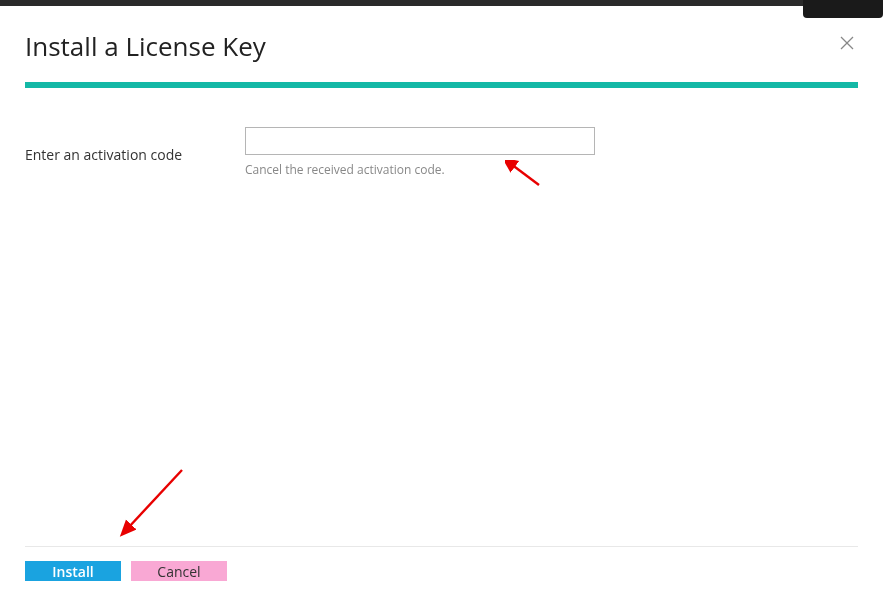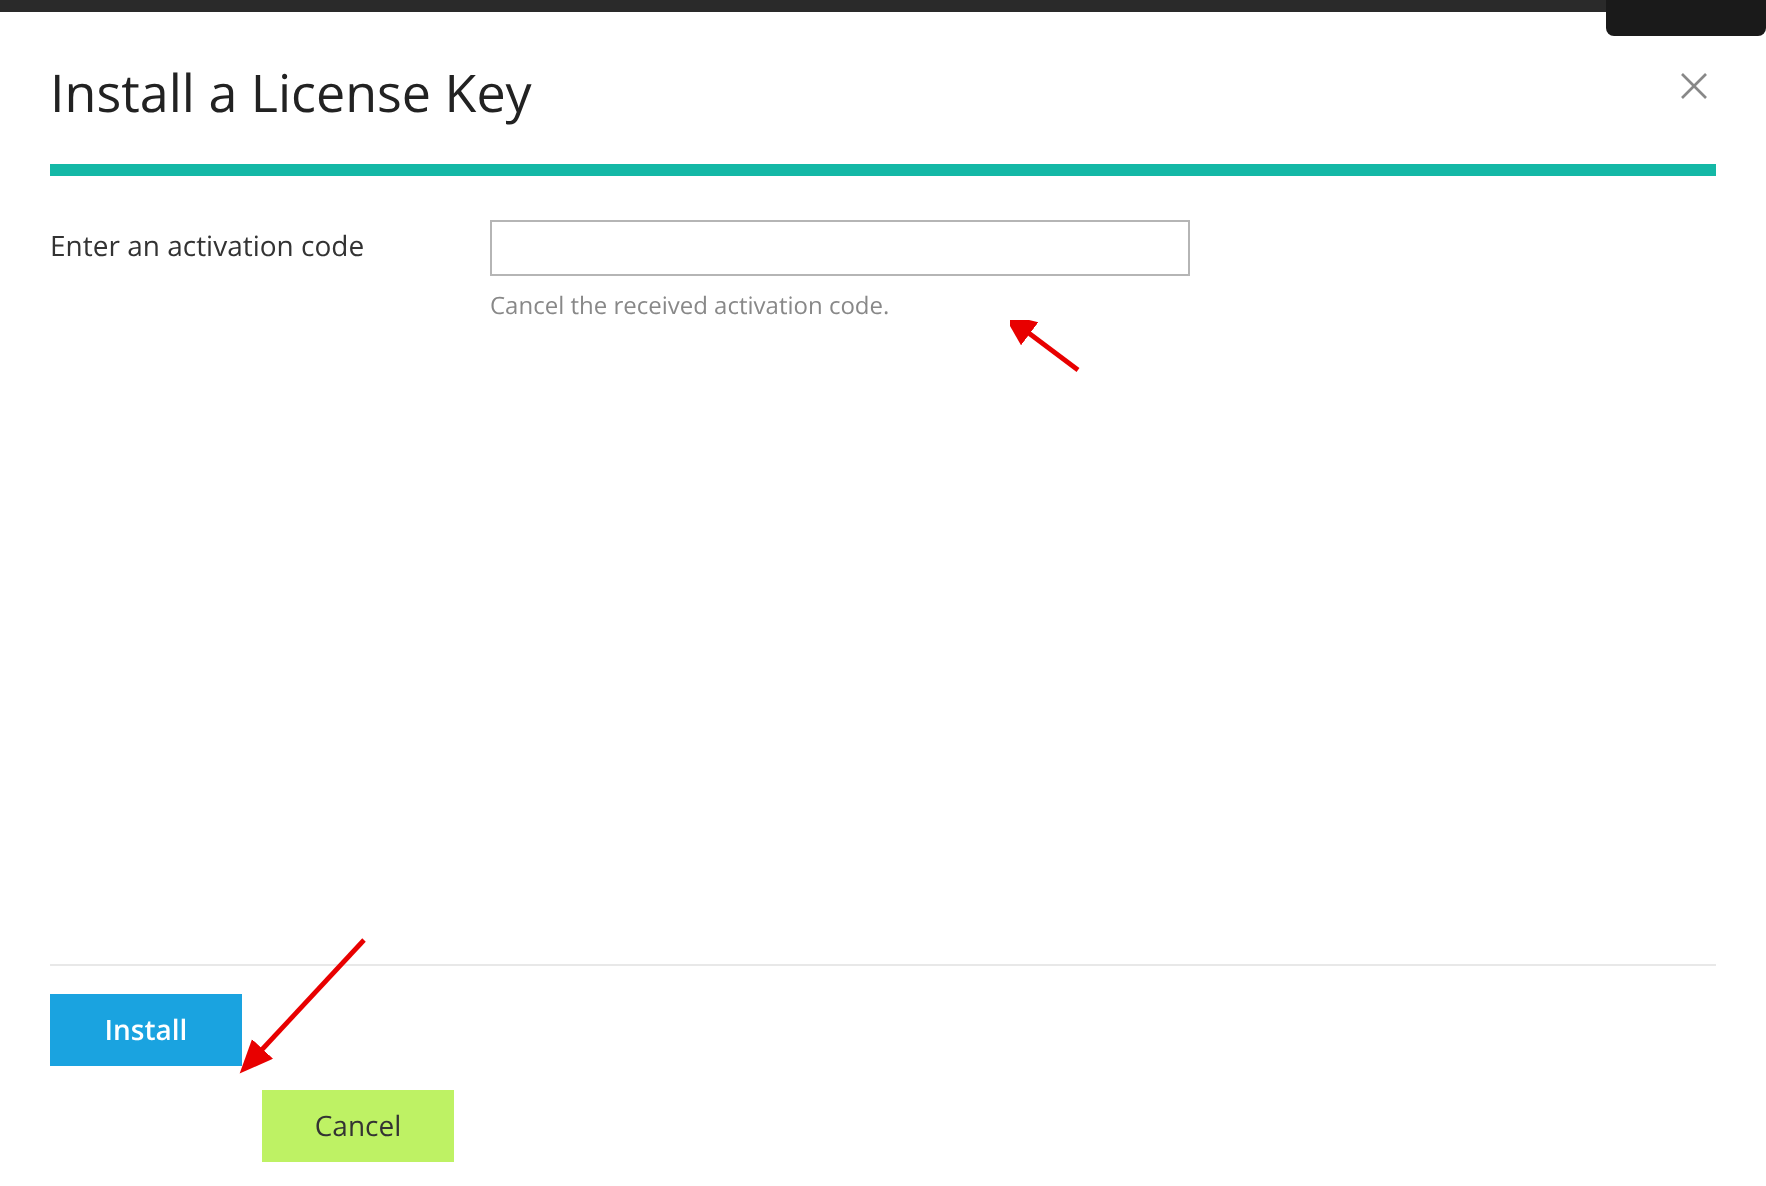--- a/index.html
+++ b/index.html
@@ -52,22 +52,23 @@
     .body {
       padding-top: 22px;
     }
     .instruction {
       font-size: 14px;
       color: #333;
       margin-bottom: 22px;
     }
     .form-row {
       display: flex;
-      align-items: flex-start;
+      align-items: center;
       gap: 20px;
+      margin-top: 17px;
     }
     .form-label {
       width: 200px;
       font-size: 14px;
       color: #333;
       padding-top: 4px;
     }
     .form-field {
       display: flex;
       flex-direction: column;
@@ -90,35 +91,34 @@
       left: 25px;
       right: 25px;
       bottom: 12px;
       border-top: 1px solid #e8e8e8;
       padding-top: 14px;
       display: flex;
       gap: 10px;
     }
     .btn {
       min-width: 96px;
-      height: 36px;
+      height: 20px;
       border: none;
       font-size: 14px;
       cursor: pointer;
       font-family: inherit;
     }
     .btn-primary {
       background: #1aa3e0;
       color: #fff;
       font-weight: 600;
     }
     .btn-secondary {
-      background: #bef264;
+      background: #f9a8d4;
       color: #333;
-      margin-top: 48px;
     }
     .arrow {
       position: absolute;
       pointer-events: none;
     }
     .arrow1 { left: 505px; top: 160px; }
     .arrow2 { left: 118px; top: 464px; }
   </style>
 </head>
 <body>

